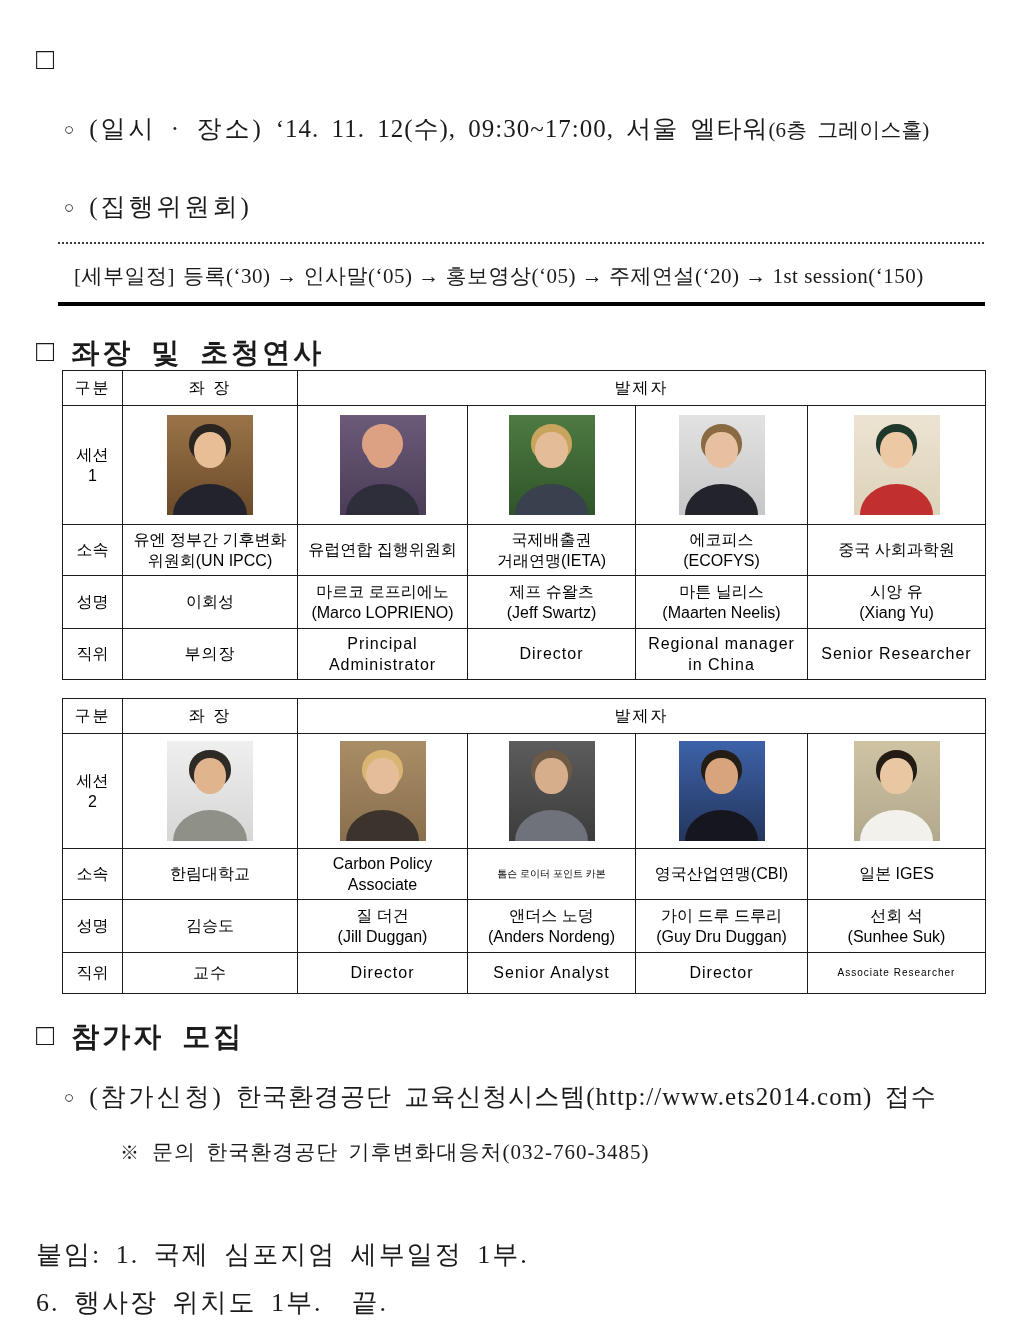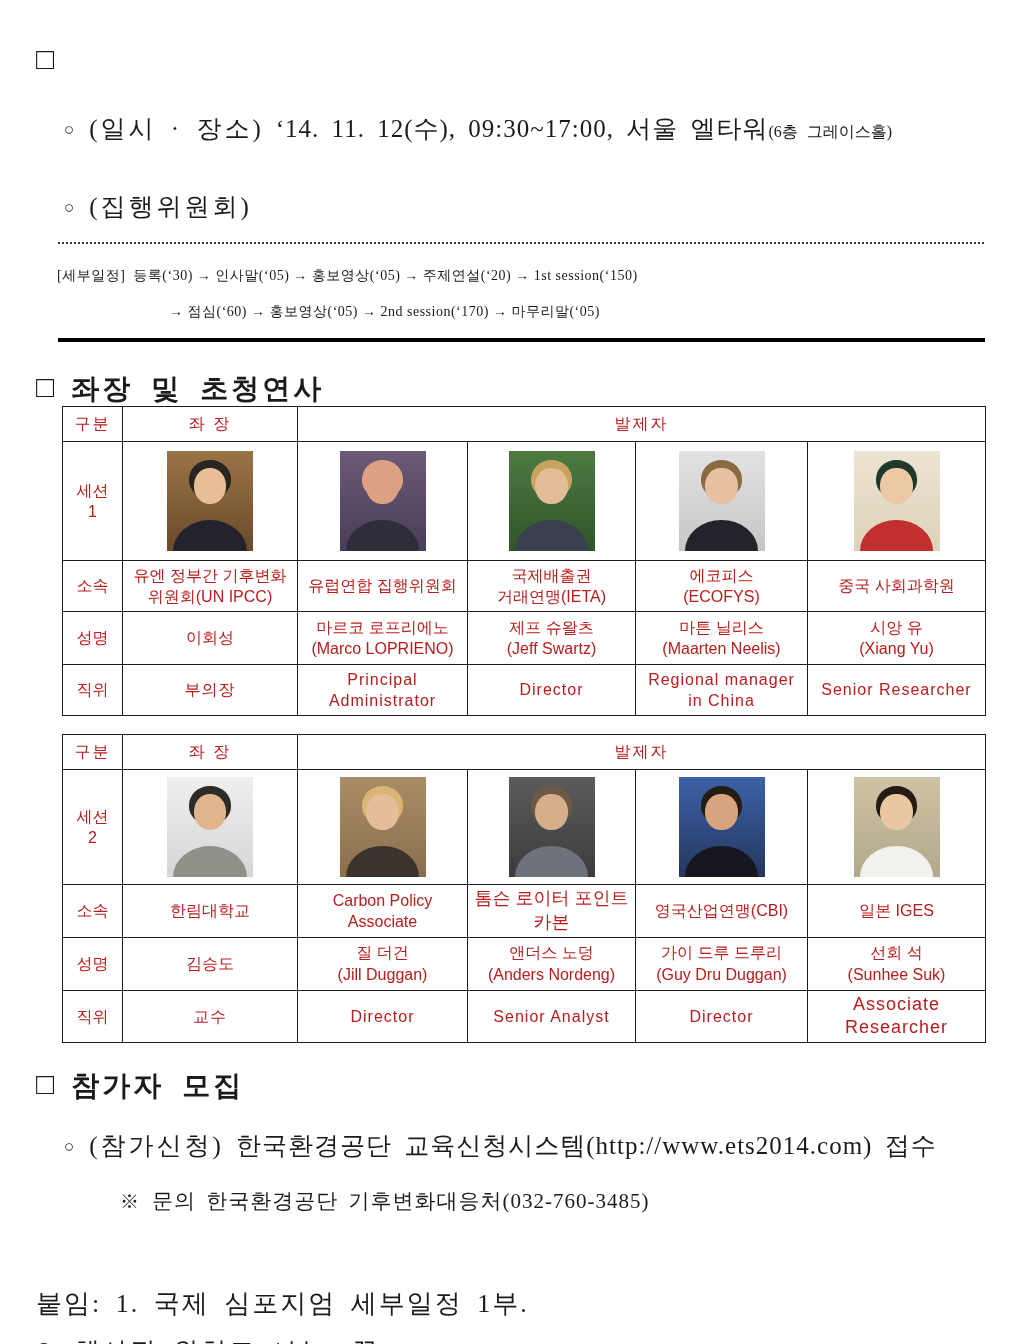--- a/index.html
+++ b/index.html
@@ -10,37 +10,37 @@
   .page{box-sizing:border-box;width:1014px;height:1344px;padding:46px 26px 0 36px;}
 
   
   .sec-h{margin:0;font-size:28px;font-weight:600;letter-spacing:3px;word-spacing:8px;line-height:34px;display:flex;align-items:center;gap:14px;}
   .sq{font-weight:400;font-size:30px;line-height:30px;transform:translateY(-2px);}
 
   
   .item{display:flex;align-items:baseline;margin-left:28px;font-size:25px;letter-spacing:1px;word-spacing:5px;line-height:33px;white-space:nowrap;}
   .circ{font-size:17px;margin-right:14px;transform:translateY(-2px);}
   .it-label{margin-right:12px;letter-spacing:3px;}
-  .it-small{font-size:16px;letter-spacing:0;}
+  .it-small{font-size:21px;letter-spacing:0;}
 
   .rule-dotted{margin:16px 0 0 22px;width:927px;height:2px;
     background:repeating-linear-gradient(90deg,#3a3a3a 0 2px,rgba(0,0,0,0) 2px 4px);}
   .rule-thick{margin:8px 0 0 22px;width:927px;height:4px;background:#000;}
 
-  .sched{margin:14px 0 0 21px;font-size:14px;line-height:36px;letter-spacing:0.5px;}
+  .sched{margin:14px 0 0 38px;font-size:21px;line-height:36px;letter-spacing:0.5px;}
   .sched .l2{margin-left:112px;}
   .sched-label{margin-right:8px;}
 
   
   table.spk{border-collapse:collapse;table-layout:fixed;margin:0 0 0 26px;width:923px;
-    font-family:"Liberation Sans","DejaVu Sans",sans-serif;font-size:16px;color:#b91c1c;}
+    font-family:"Liberation Sans","DejaVu Sans",sans-serif;font-size:16px;color:#000000;}
   table.spk td{border:1.6px solid #1c1c1c;text-align:center;vertical-align:middle;
     white-space:pre-line;line-height:1.32;padding:2px 3px;overflow:hidden;}
   table.spk .hrow td{height:30px;letter-spacing:2px;}
-  table.spk .tight{font-size:18px;letter-spacing:0;margin-left:32px;}
+  table.spk .tight{font-size:10px;letter-spacing:0;margin-left:32px;}
   table.spk .pos{letter-spacing:1px;}
   .t1 .prow td{height:114px;}
   .t2 .prow td{height:110px;}
   .t1 .arow td{height:46px;} .t1 .nrow td{height:48px;} .t1 .jrow td{height:46px;}
   .t2 .arow td{height:46px;} .t2 .nrow td{height:48px;} .t2 .jrow td{height:36px;}
   .tbl-gap{height:18px;}
 
   
   .photo{position:relative;width:86px;height:100px;margin:0 auto;overflow:hidden;
     background:linear-gradient(180deg,var(--bg1,#ccc),var(--bg2,#999));}
@@ -86,21 +86,20 @@
     <span class="circ">○</span>
     <span class="it-label">(집행위원회)</span>
   </div>
 
   <div class="rule-dotted"></div>
 
   <div class="sched">
     <div>
       <span class="sched-label">[세부일정]</span><span>등록(‘30) → 인사말(‘05) → 홍보영상(‘05) → 주제연설(‘20) → 1st session(‘150)</span>
     </div>
-    <div class="l2">→ 점심(‘60) → 홍보영상(‘05) → 2nd session(‘170) → 마무리말(‘05)</div>
   </div>
 
   <div class="rule-thick"></div>
 
   <h2 class="sec-h mt-h2">
     <span class="sq">□</span>
     <span>좌장 및 초청연사</span>
   </h2>
 
   <table class="spk t1 mt-table1">

